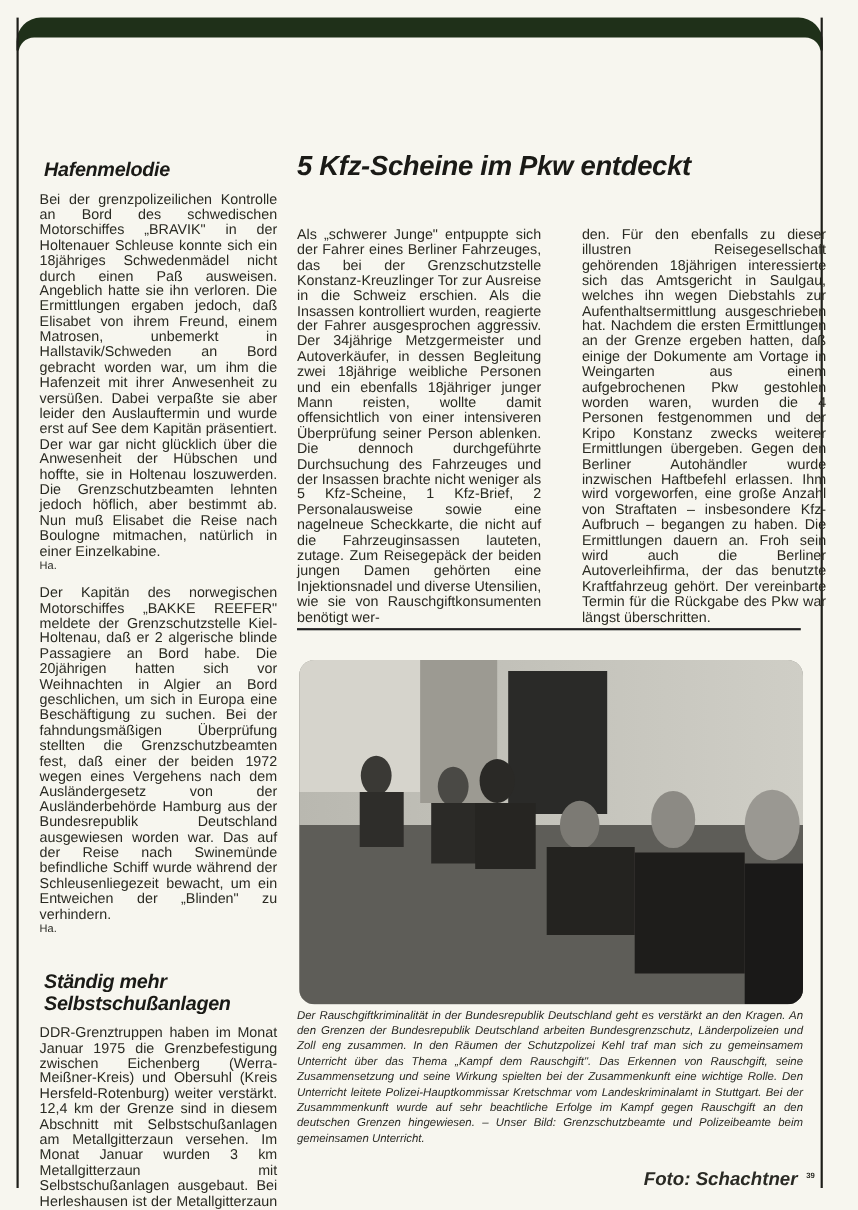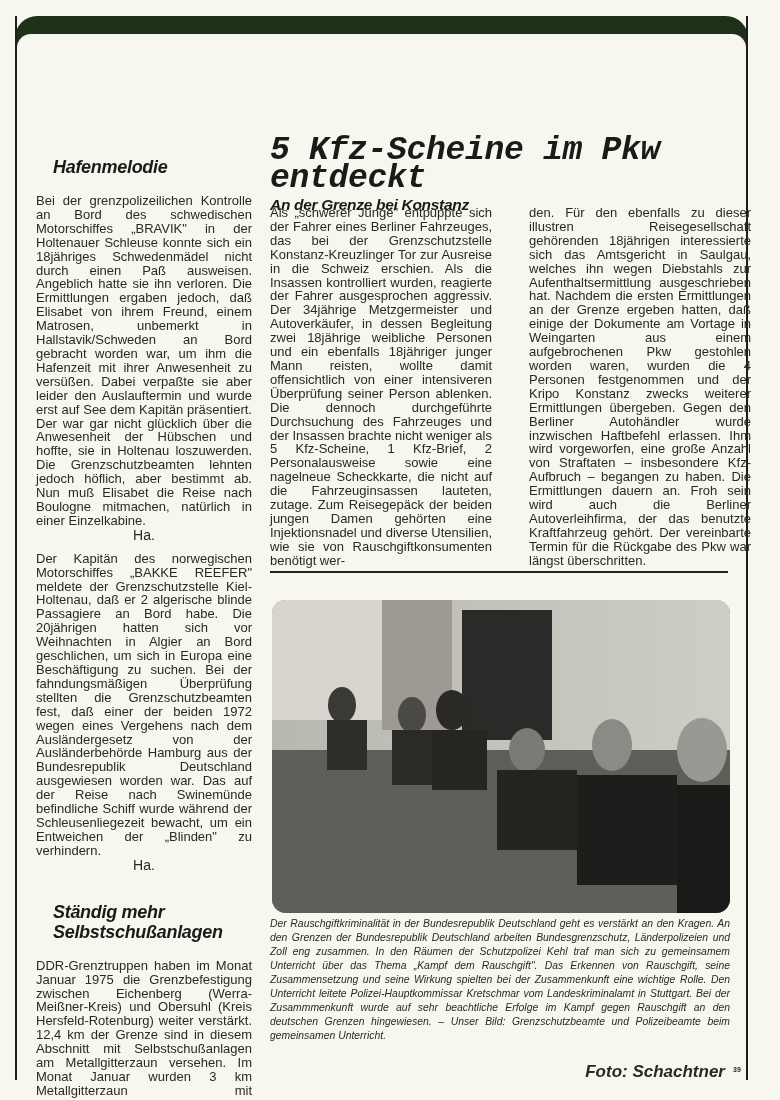--- a/index.html
+++ b/index.html
@@ -19,30 +19,30 @@
       background:#1f3019;
       border-radius:22px 22px 0 0;
     }
     .topbar-inner {
       position:absolute; left:17px; top:34px; width:729px; height:30px;
       background:#f7f6ef; border-radius:14px 14px 0 0;
     }
     .col-left { position:absolute; left:36px; top:140px; width:216px; }
     .hl {
       font-weight:bold; font-style:italic; color:#1a1a16;
-      letter-spacing:-0.3px; margin:17px;
+      letter-spacing:-0.3px; margin:4px;
     }
     .hl-s { font-size:18px; line-height:20px; }
     .body {
       font-size:13px; line-height:13.9px; text-align:justify; margin:10px 0 0 0;
       hyphens:manual; color:#2a2a22;
     }
-    .sig { text-align:center; font-size:14px; line-height:14px; margin:0; }
+    .sig { text-align:left; font-size:10px; line-height:14px; margin:0; }
     .main-title { position:absolute; left:270px; top:137px; width:470px; }
-    .main-title h1 { font-size:33px; line-height:28px; margin:0;font-family:Liberation Mono, monospace; }
+    .main-title h1 { font-size:25px; line-height:28px; margin:0; }
     .main-title h2 { font-size:15.5px; line-height:18px; margin:3px 0 0 0; }
     .col-mid { position:absolute; left:270px; top:206px; width:222px; }
     .col-right { position:absolute; left:529px; top:206px; width:222px; }
     .col-mid .body, .col-right .body { margin-top:0; }
     .rule { position:absolute; left:270px; top:571px; width:458px; height:2px; background:#222; }
     .photo {
       position:absolute; left:272px; top:600px; width:458px; height:313px;
       border-radius:14px; overflow:hidden; background:#8a8a84;
     }
     .caption {
@@ -72,21 +72,20 @@
   <p class="body">Der Kapitän des norwegischen Motorschiffes „BAKKE REEFER" meldete der Grenzschutzstelle Kiel-Holtenau, daß er 2 algerische blinde Passagiere an Bord habe. Die 20jährigen hatten sich vor Weihnachten in Algier an Bord geschlichen, um sich in Europa eine Beschäftigung zu suchen. Bei der fahndungsmäßigen Überprüfung stellten die Grenzschutzbeamten fest, daß einer der beiden 1972 wegen eines Vergehens nach dem Ausländergesetz von der Ausländerbehörde Hamburg aus der Bundesrepublik Deutschland ausgewiesen worden war. Das auf der Reise nach Swinemünde befindliche Schiff wurde während der Schleusenliegezeit bewacht, um ein Entweichen der „Blinden" zu verhindern.</p>
   <p class="sig">Ha.</p>
 
   <h3 class="hl hl-s" style="margin-top:30px">Ständig mehr Selbstschußanlagen</h3>
   <p class="body">DDR-Grenztruppen haben im Monat Januar 1975 die Grenzbefestigung zwischen Eichenberg (Werra-Meißner-Kreis) und Obersuhl (Kreis Hersfeld-Rotenburg) weiter verstärkt. 12,4 km der Grenze sind in diesem Abschnitt mit Selbstschußanlagen am Metallgitterzaun versehen. Im Monat Januar wurden 3 km Metallgitterzaun mit Selbstschußanlagen ausgebaut. Bei Herleshausen ist der Metallgitterzaun um 300 m verlängert worden.</p>
   <p class="sig">owi</p>
 </div>
 
 <div class="main-title">
   <h1 class="hl">5 Kfz-Scheine im Pkw entdeckt</h1>
-  <h2 class="hl">An der Grenze bei Konstanz</h2>
 </div>
 
 <div class="col-mid">
   <p class="body">Als „schwerer Junge" entpuppte sich der Fahrer eines Berliner Fahrzeuges, das bei der Grenzschutzstelle Konstanz-Kreuzlinger Tor zur Ausreise in die Schweiz erschien. Als die Insassen kontrolliert wurden, reagierte der Fahrer ausgesprochen aggressiv. Der 34jährige Metzgermeister und Autoverkäufer, in dessen Begleitung zwei 18jährige weibliche Personen und ein ebenfalls 18jähriger junger Mann reisten, wollte damit offensichtlich von einer intensiveren Überprüfung seiner Person ablenken. Die dennoch durchgeführte Durchsuchung des Fahrzeuges und der Insassen brachte nicht weniger als 5 Kfz-Scheine, 1 Kfz-Brief, 2 Personalausweise sowie eine nagelneue Scheckkarte, die nicht auf die Fahrzeuginsassen lauteten, zutage. Zum Reisegepäck der beiden jungen Damen gehörten eine Injektionsnadel und diverse Utensilien, wie sie von Rauschgiftkonsumenten benötigt wer-</p>
 </div>
 <div class="col-right">
   <p class="body">den. Für den ebenfalls zu dieser illustren Reisegesellschaft gehörenden 18jährigen interessierte sich das Amtsgericht in Saulgau, welches ihn wegen Diebstahls zur Aufenthaltsermittlung ausgeschrieben hat. Nachdem die ersten Ermittlungen an der Grenze ergeben hatten, daß einige der Dokumente am Vortage in Weingarten aus einem aufgebrochenen Pkw gestohlen worden waren, wurden die 4 Personen festgenommen und der Kripo Konstanz zwecks weiterer Ermittlungen übergeben. Gegen den Berliner Autohändler wurde inzwischen Haftbefehl erlassen. Ihm wird vorgeworfen, eine große Anzahl von Straftaten – insbesondere Kfz-Aufbruch – begangen zu haben. Die Ermittlungen dauern an. Froh sein wird auch die Berliner Autoverleihfirma, der das benutzte Kraftfahrzeug gehört. Der vereinbarte Termin für die Rückgabe des Pkw war längst überschritten.</p>
 </div>
 
 <div class="rule"></div>

